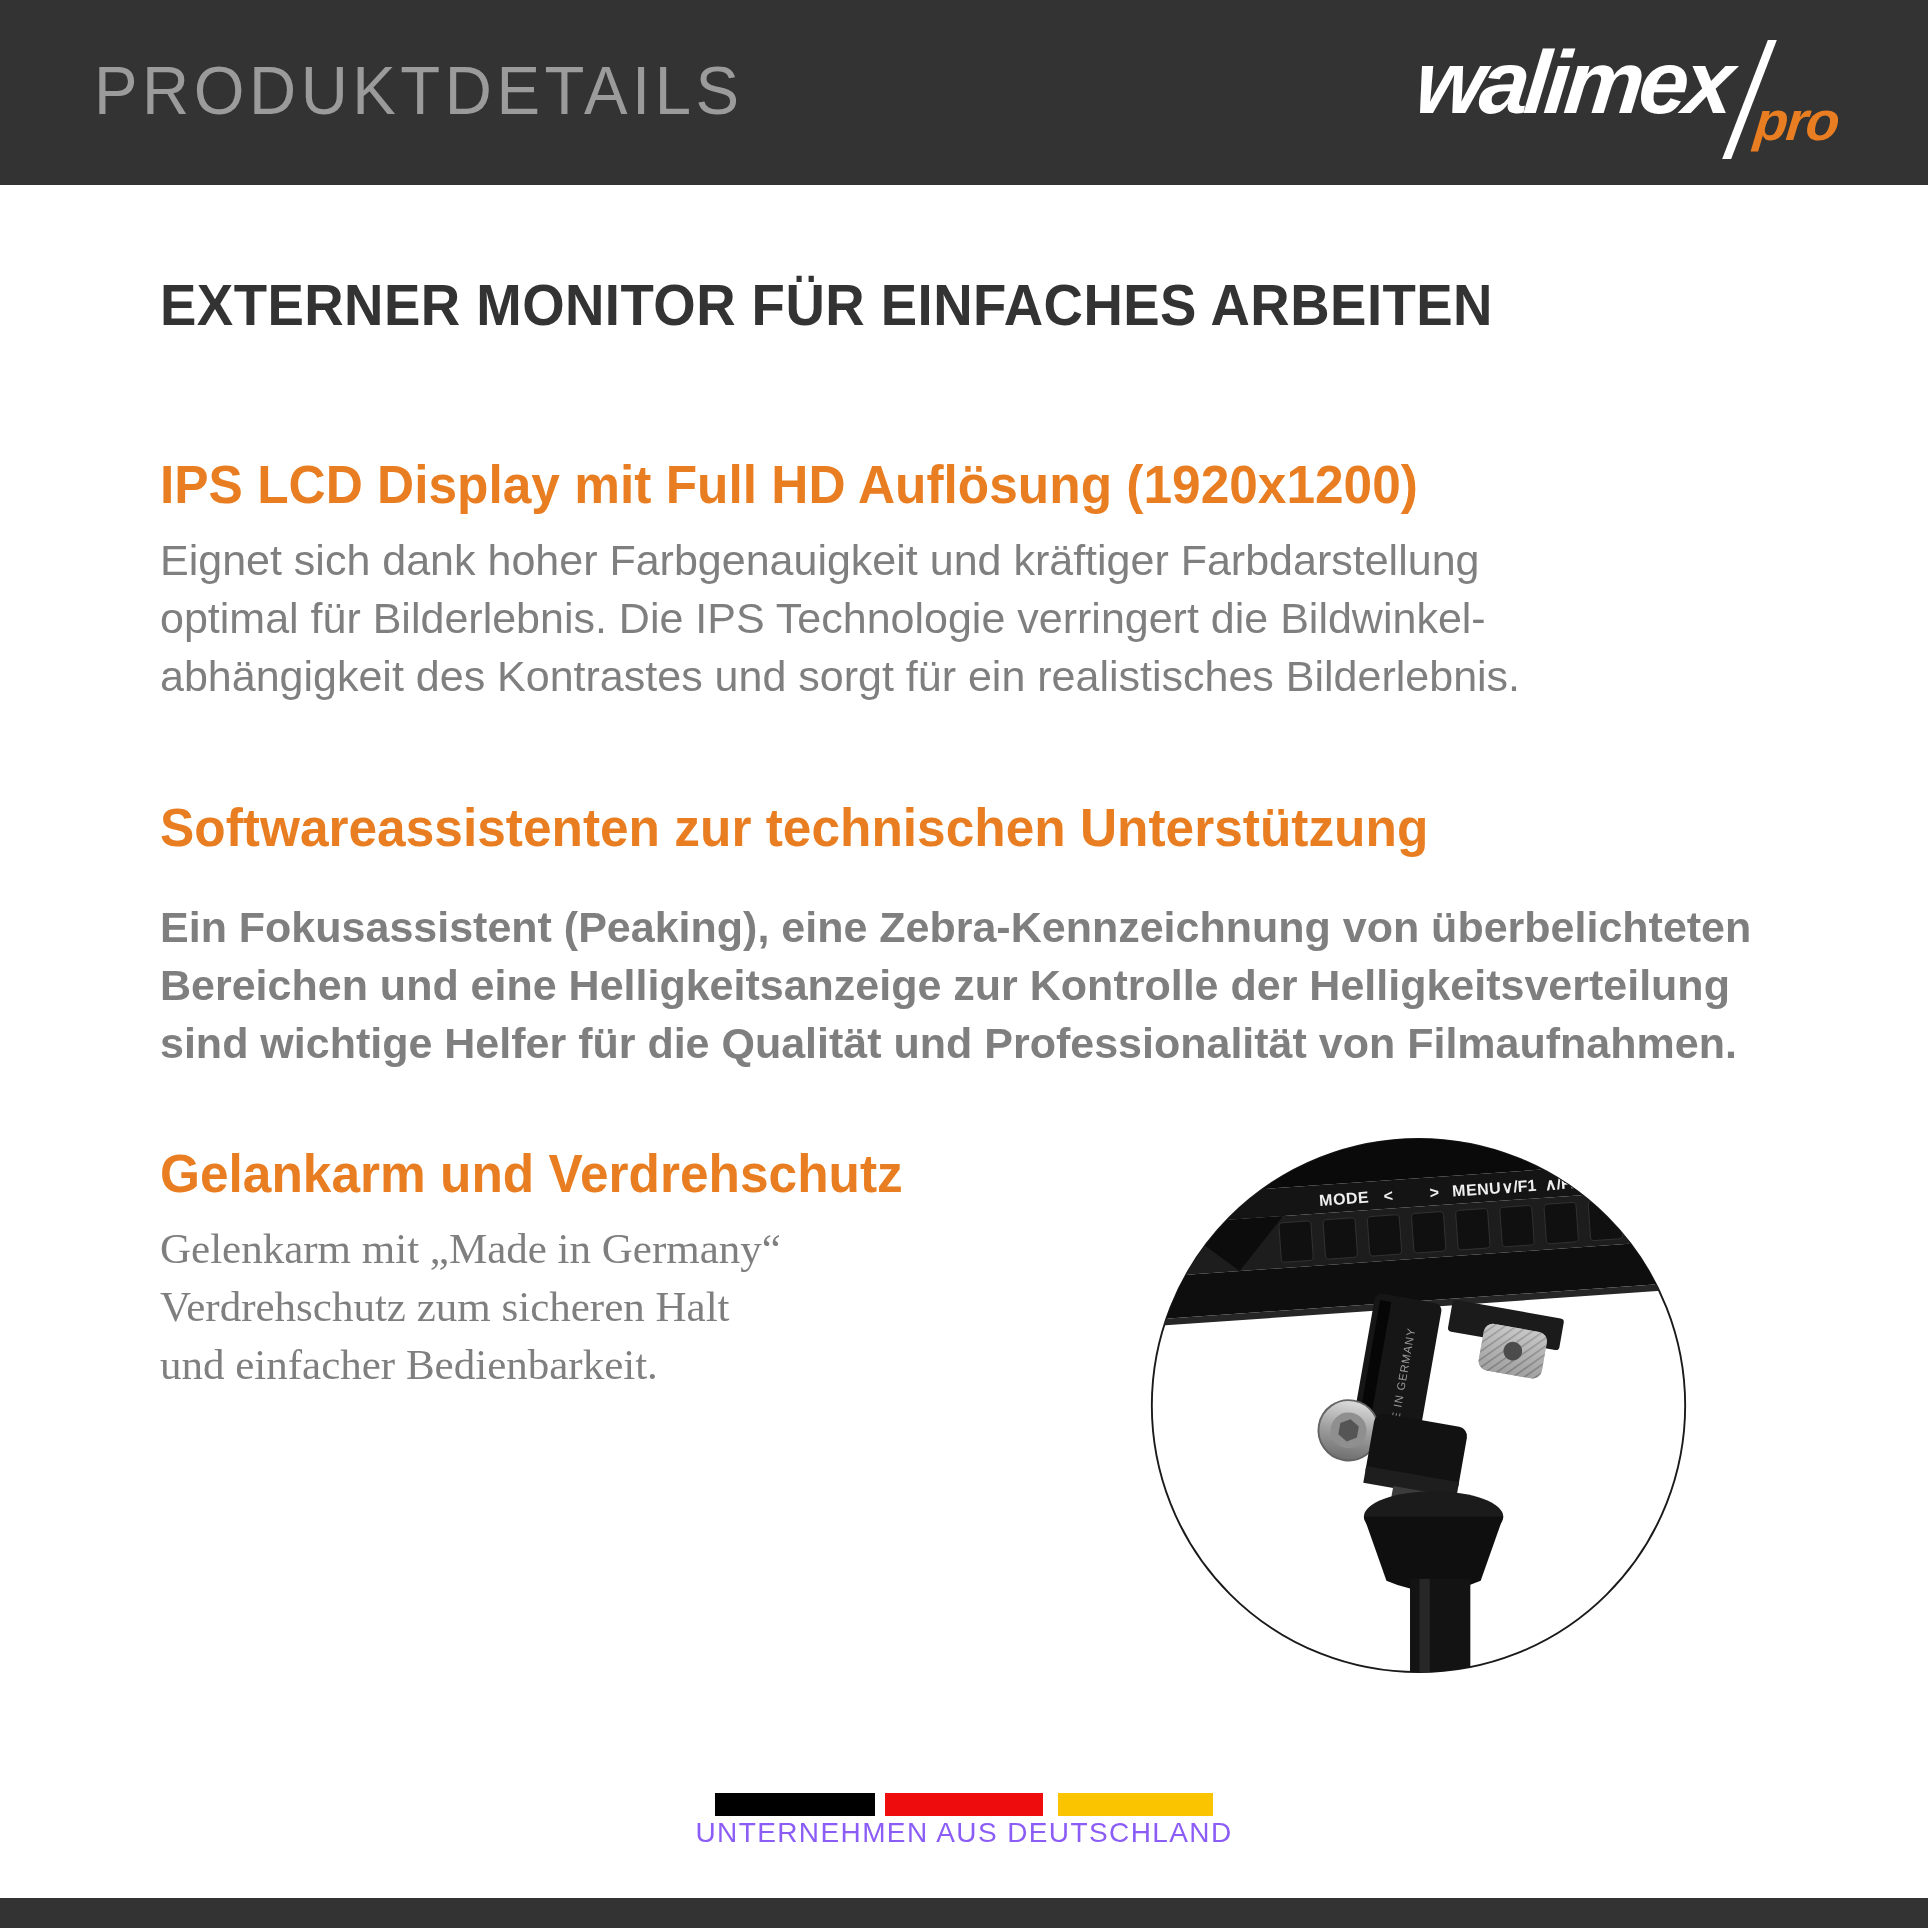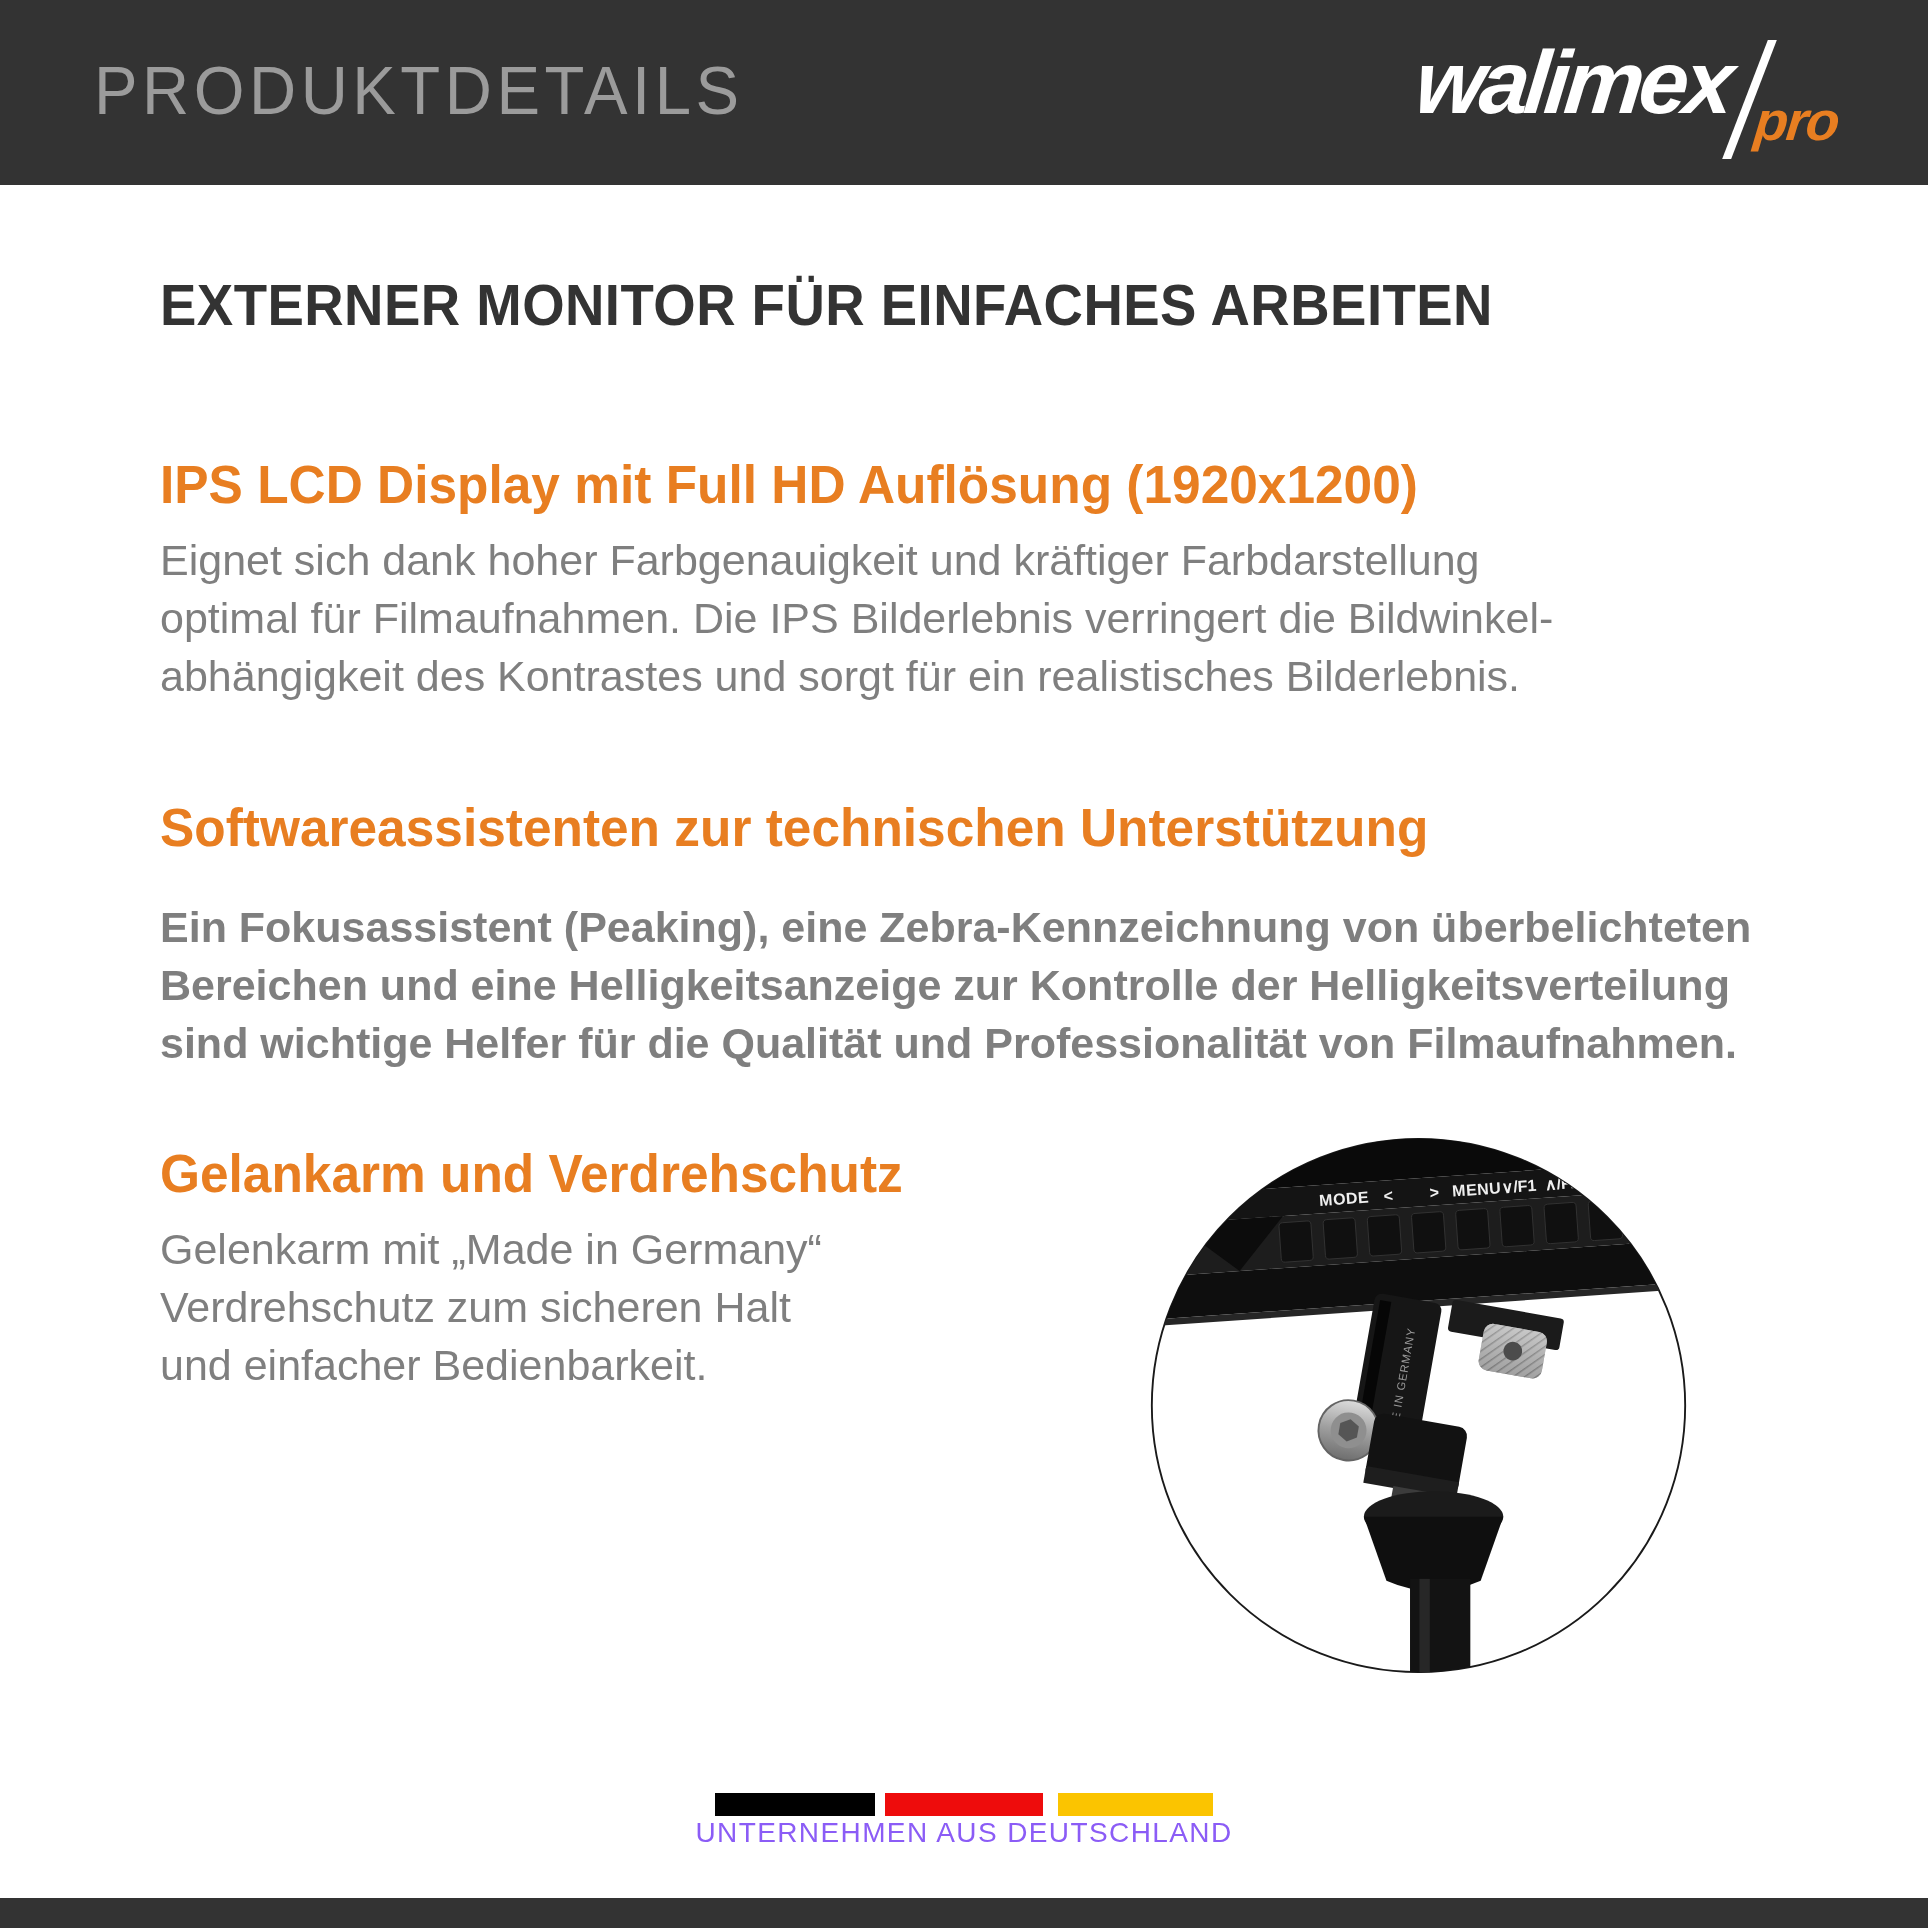--- a/index.html
+++ b/index.html
@@ -42,21 +42,21 @@
   }
   .sec-h.h1 { top:454px; }
   .sec-h.h2 { top:797px; }
   .sec-h.h3 { top:1143px; }
   .sec-p {
     position:absolute; left:160px;
     font-size:43px; color:#7f7f7f; line-height:58px; white-space:pre-line;
   }
   .sec-p.p1 { top:531px; }
   .sec-p.p2 { top:898px;font-weight:bold; }
-  .sec-p.p3 { top:1220px; width:810px; }
+  .sec-p.p3 { top:1220px; width:810px;font-family:Liberation Serif, serif; }
 
   
   .photo { position:absolute; left:1149px; top:1136px; width:539px; height:539px; }
 
   
   .flag { position:absolute; top:1793px; height:22.6px; }
   .flag.black { left:715px;  width:160px; background:#000000; }
   .flag.red   { left:885px;  width:158px; background:#ee0c0c; }
   .flag.gold  { left:1058px; width:155px; background:#fbc400; }
   .flag-caption {
@@ -76,21 +76,21 @@
       <span class="brand-name">walimex</span>
       <span class="brand-slash"></span>
       <span class="brand-pro">pro</span>
     </div>
   </div>
 
   <div class="headline">EXTERNER MONITOR FÜR EINFACHES ARBEITEN</div>
 
   <div class="sec-h h1">IPS LCD Display mit Full HD Auflösung (1920x1200)</div>
   <div class="sec-p p1">Eignet sich dank hoher Farbgenauigkeit und kräftiger Farbdarstellung
-optimal für Filmaufnahmen. Die IPS Bilderlebnis verringert die Bildwinkel-
+optimal für Bilderlebnis. Die IPS Technologie verringert die Bildwinkel-
 abhängigkeit des Kontrastes und sorgt für ein realistisches Bilderlebnis.</div>
 
   <div class="sec-h h2">Softwareassistenten zur technischen Unterstützung</div>
   <div class="sec-p p2">Ein Fokusassistent (Peaking), eine Zebra-Kennzeichnung von überbelichteten
 Bereichen und eine Helligkeitsanzeige zur Kontrolle der Helligkeitsverteilung
 sind wichtige Helfer für die Qualität und Professionalität von Filmaufnahmen.</div>
 
   <div class="sec-h h3">Gelankarm und Verdrehschutz</div>
   <div class="sec-p p3">Gelenkarm mit „Made in Germany“
 Verdrehschutz zum sicheren Halt

